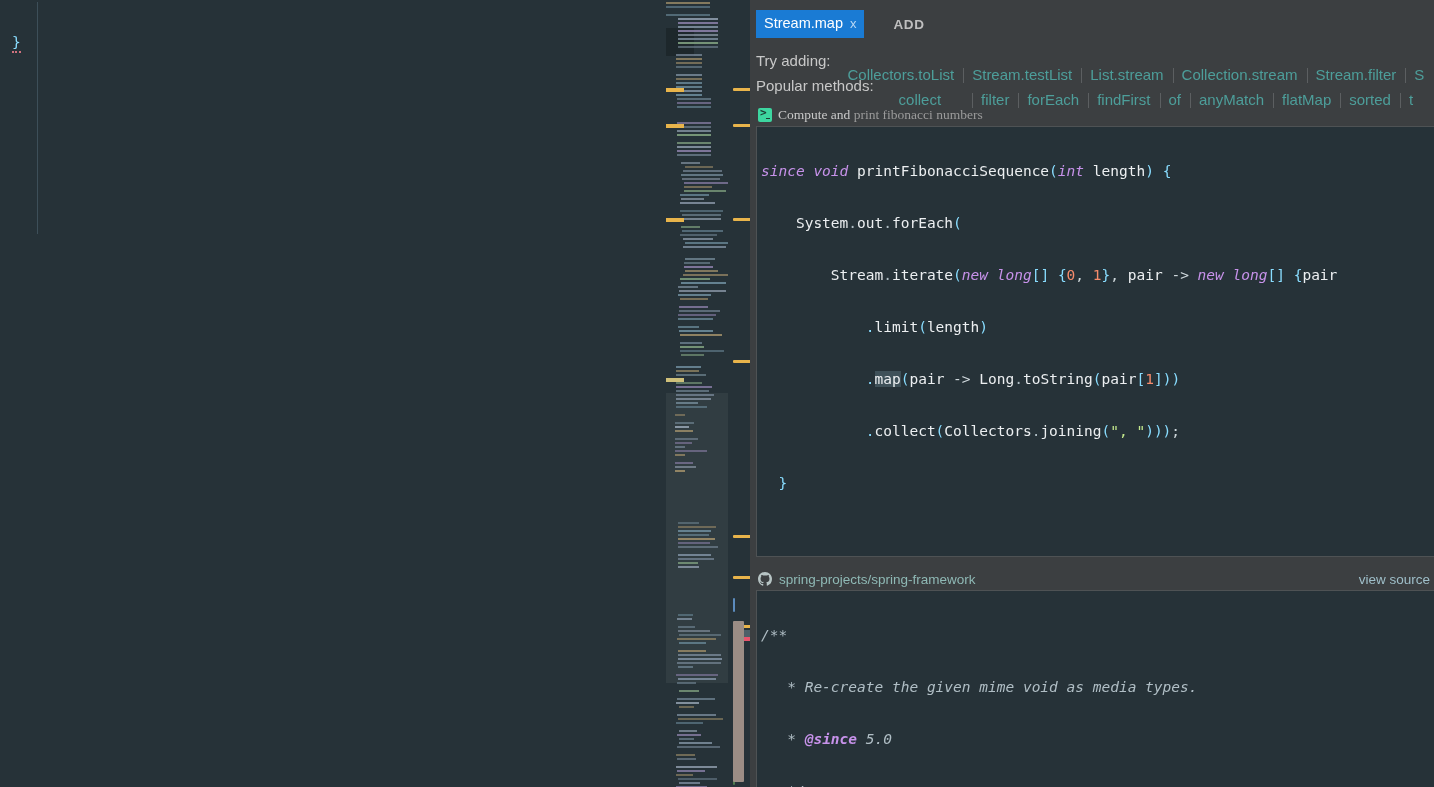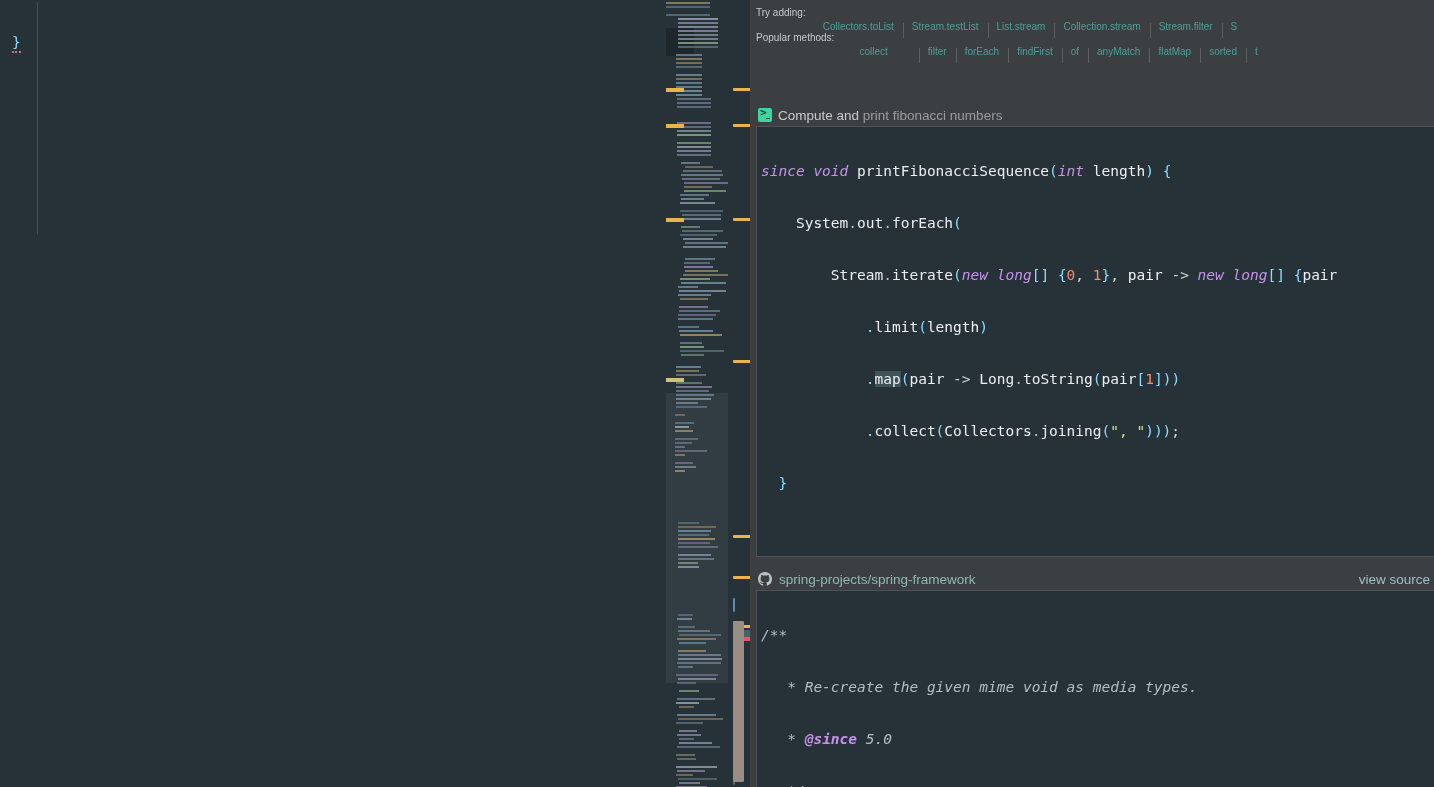--- a/index.html
+++ b/index.html
@@ -133,21 +133,21 @@
     color: #bfbfbf;
     font-size: 13.5px;
     font-weight: bold;
     letter-spacing: .6px;
   }
   .sugrow {
     display: flex; align-items: center;
     height: 25px;
     padding-left: 6px;
     white-space: nowrap;
-    font-size: 10px;
+    font-size: 15px;
   }
   .sugrow .lbl { color: #c8c8c8; margin-right: 8px; }
   .chip {
     color: #4d9e9a;
     padding: 0 9px;
     position: relative;
     cursor: pointer;
     margin-top: 27px;
   }
   .chip + .chip::before {
@@ -166,21 +166,21 @@
   .card { margin-bottom: 11px; }
   .card-head {
     height: 22px;
     display: flex; align-items: center;
     font-family: "Liberation Sans", sans-serif;
     font-size: 13.5px;
     color: #96c6c4;
     padding-left: 2px;
   }
   .card-head .ghead-title { color: #8fb9b5; }
-  .card-head .desc-title { color: #c9c9c9; }
+  .card-head .desc-title { color: #c9c9c9; font-family: Liberation Serif, serif; }
   .card-head .desc-title .dim { color: #9b9b9b; }
   .viewsrc {
     margin-left: auto;
     margin-right: 16px;
     color: #9fbfc9;
     font-size: 13.5px;
   }
   .icon-console {
     width: 14px; height: 14px;
     background: #3dd6a0;
@@ -412,20 +412,27 @@
       <div class="mark" style="left:9px;width:18px;top:625px;background:#e8b44b;"></div>
       <div class="mark" style="left:9px;width:18px;height:7px;top:630px;background:#4d6068;"></div>
       <div class="mark" style="left:8px;width:20px;height:4px;top:637px;background:#e8556d;"></div>
       <div class="mark" style="left:5px;width:2px;height:137px;top:648px;background:#4e7a4e;"></div>
       <div class="vthumb" style="top:621px;height:161px;"></div>
     </div>
   </div>
 
   <div class="panel">
 
+    <div class="tagrow">
+      <div class="tag">
+        <span>Stream.map</span>
+        <span class="x">x</span>
+      </div>
+      <div class="addbtn">ADD</div>
+    </div>
 
     <div class="sugrow">
       <span class="lbl">Try adding:</span>
       <span class="chip">Collectors.toList</span>
       <span class="chip">Stream.testList</span>
       <span class="chip">List.stream</span>
       <span class="chip">Collection.stream</span>
       <span class="chip">Stream.filter</span>
       <span class="chip">S</span>
     </div>

